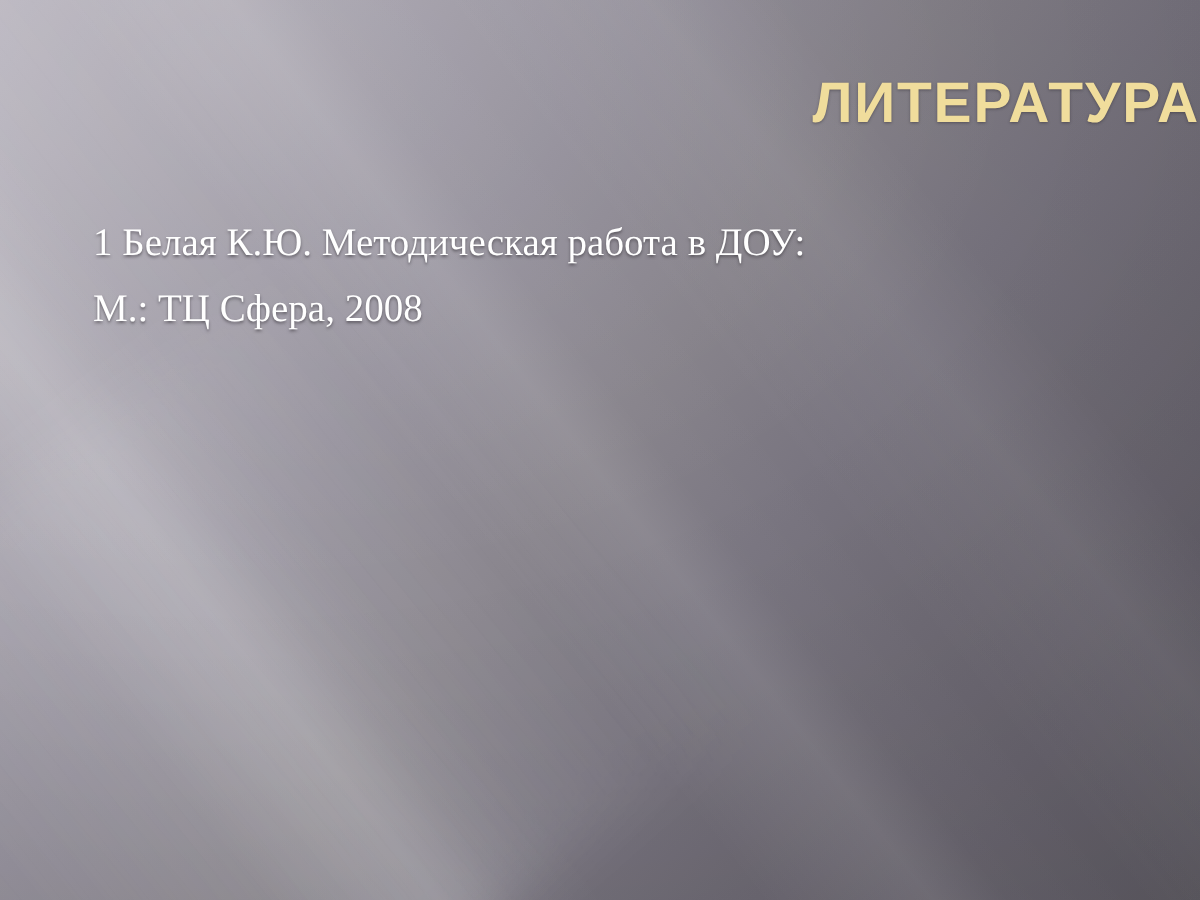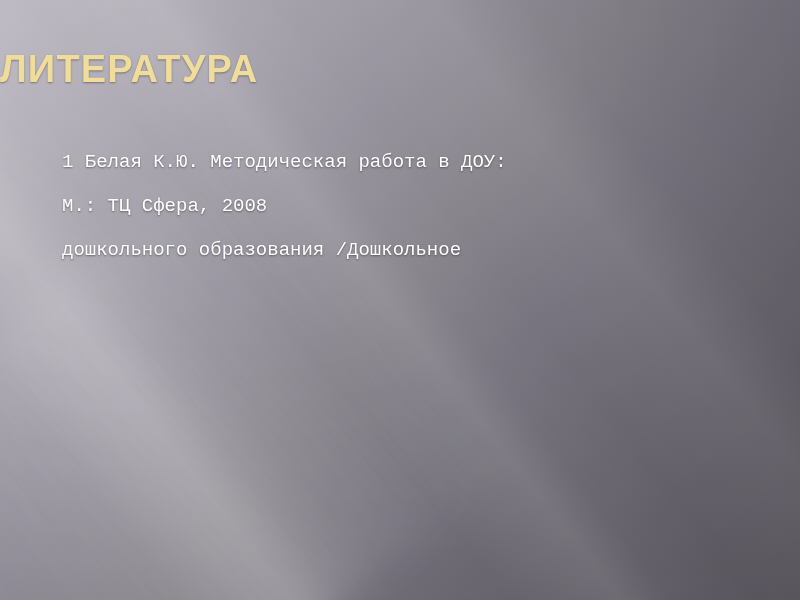--- a/index.html
+++ b/index.html
@@ -108,40 +108,40 @@
   #content {
     position: absolute;
     inset: 0;
   }
 
   #slide-title {
     position: absolute;
     left: 0;
     right: 0;
     top: 48px;
-    text-align: left;
+    text-align: right;
     font-family: "Liberation Sans", "DejaVu Sans", sans-serif;
     font-weight: bold;
     font-size: 38px;
     letter-spacing: 1.2px;
     color: #f0dd9c;
     text-shadow: 0 1px 2px rgba(40,36,42,0.45);
     white-space: nowrap;
   }
 
   #body-block {
     position: absolute;
     left: 62px;
     top: 140px;
     width: 680px;
   }
 
   .body-line {
-    font-family: Liberation Mono, monospace;
-    font-size: 19px;
+    font-family: Liberation Serif, serif;
+    font-size: 26px;
     line-height: 44px;
     color: #ffffff;
     white-space: pre;
     text-shadow: 0 1px 2px rgba(45,42,48,0.55);
   }
 </style>
 </head>
 <body>
 
 <div id="slide">
@@ -151,17 +151,16 @@
   <div id="glow-bottomleft"></div>
   <div id="vignette"></div>
 
   <div id="content">
 
     <div id="slide-title">ЛИТЕРАТУРА</div>
 
     <div id="body-block">
       <div class="body-line">1 Белая К.Ю. Методическая работа в ДОУ:</div>
       <div class="body-line">М.: ТЦ Сфера, 2008</div>
-      <div class="body-line">дошкольного образования /Дошкольное</div>
     </div>
 
   </div>
 </div>
 
 </body></html>

